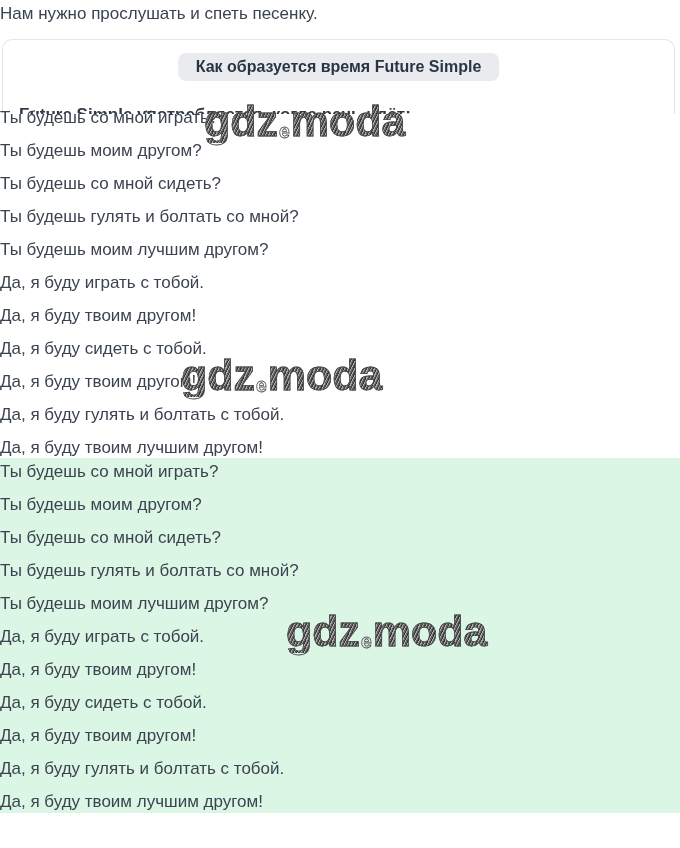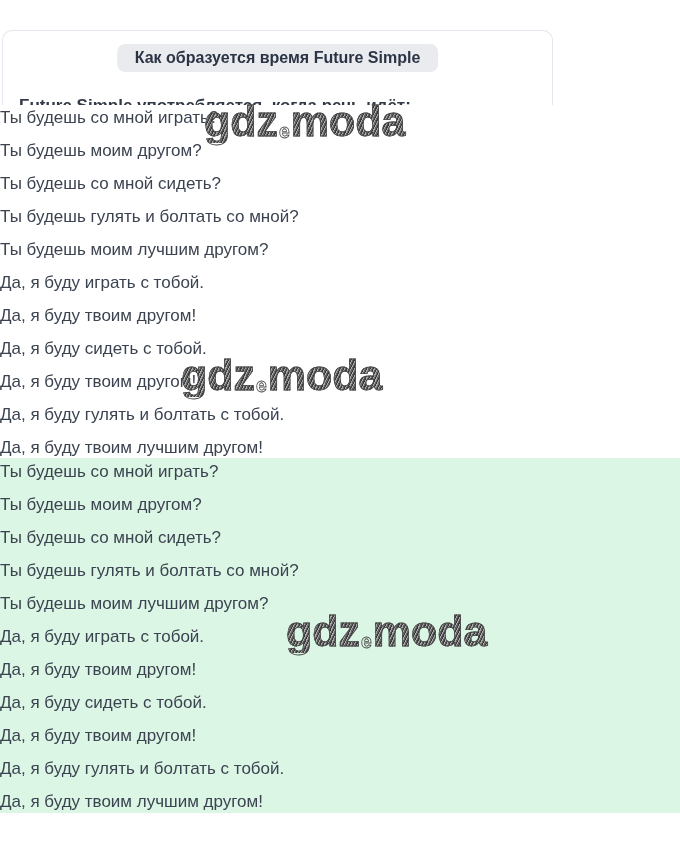--- a/index.html
+++ b/index.html
@@ -22,23 +22,23 @@
     top: 2px;
     left: 0;
     font-size: 17px;
     line-height: 24px;
     color: #3b4350;
   }
 
   
   .card {
     position: absolute;
-    top: 30px;
+    top: 39px;
     left: 2px;
-    width: 551px;
+    width: 673px;
     height: 75px;
     border: 1px solid #e3e6ec;
     border-bottom: none;
     border-radius: 10px 10px 0 0;
     background: #ffffff;
     overflow: hidden;
     box-sizing: border-box;
   }
   .badge {
     position: absolute;
@@ -114,20 +114,21 @@
   }
   .wm1 { top: 100px;  left: 204px; }
   .wm2 { top: 354px;  left: 181px; }
   .wm3 { top: 610px;  left: 286px; }
 </style>
 </head>
 <body>
 
 <div class="page">
 
+  <div class="intro">Нам нужно прослушать и спеть песенку.</div>
 
   <div class="card">
     <div class="badge">Как образуется время Future Simple</div>
     <div class="card-clipped-line">Future Simple употребляется, когда речь идёт:</div>
   </div>
 
   <div class="lines lines-plain">
     <p class="line">Ты будешь со мной играть?</p>
     <p class="line">Ты будешь моим другом?</p>
     <p class="line">Ты будешь со мной сидеть?</p>

